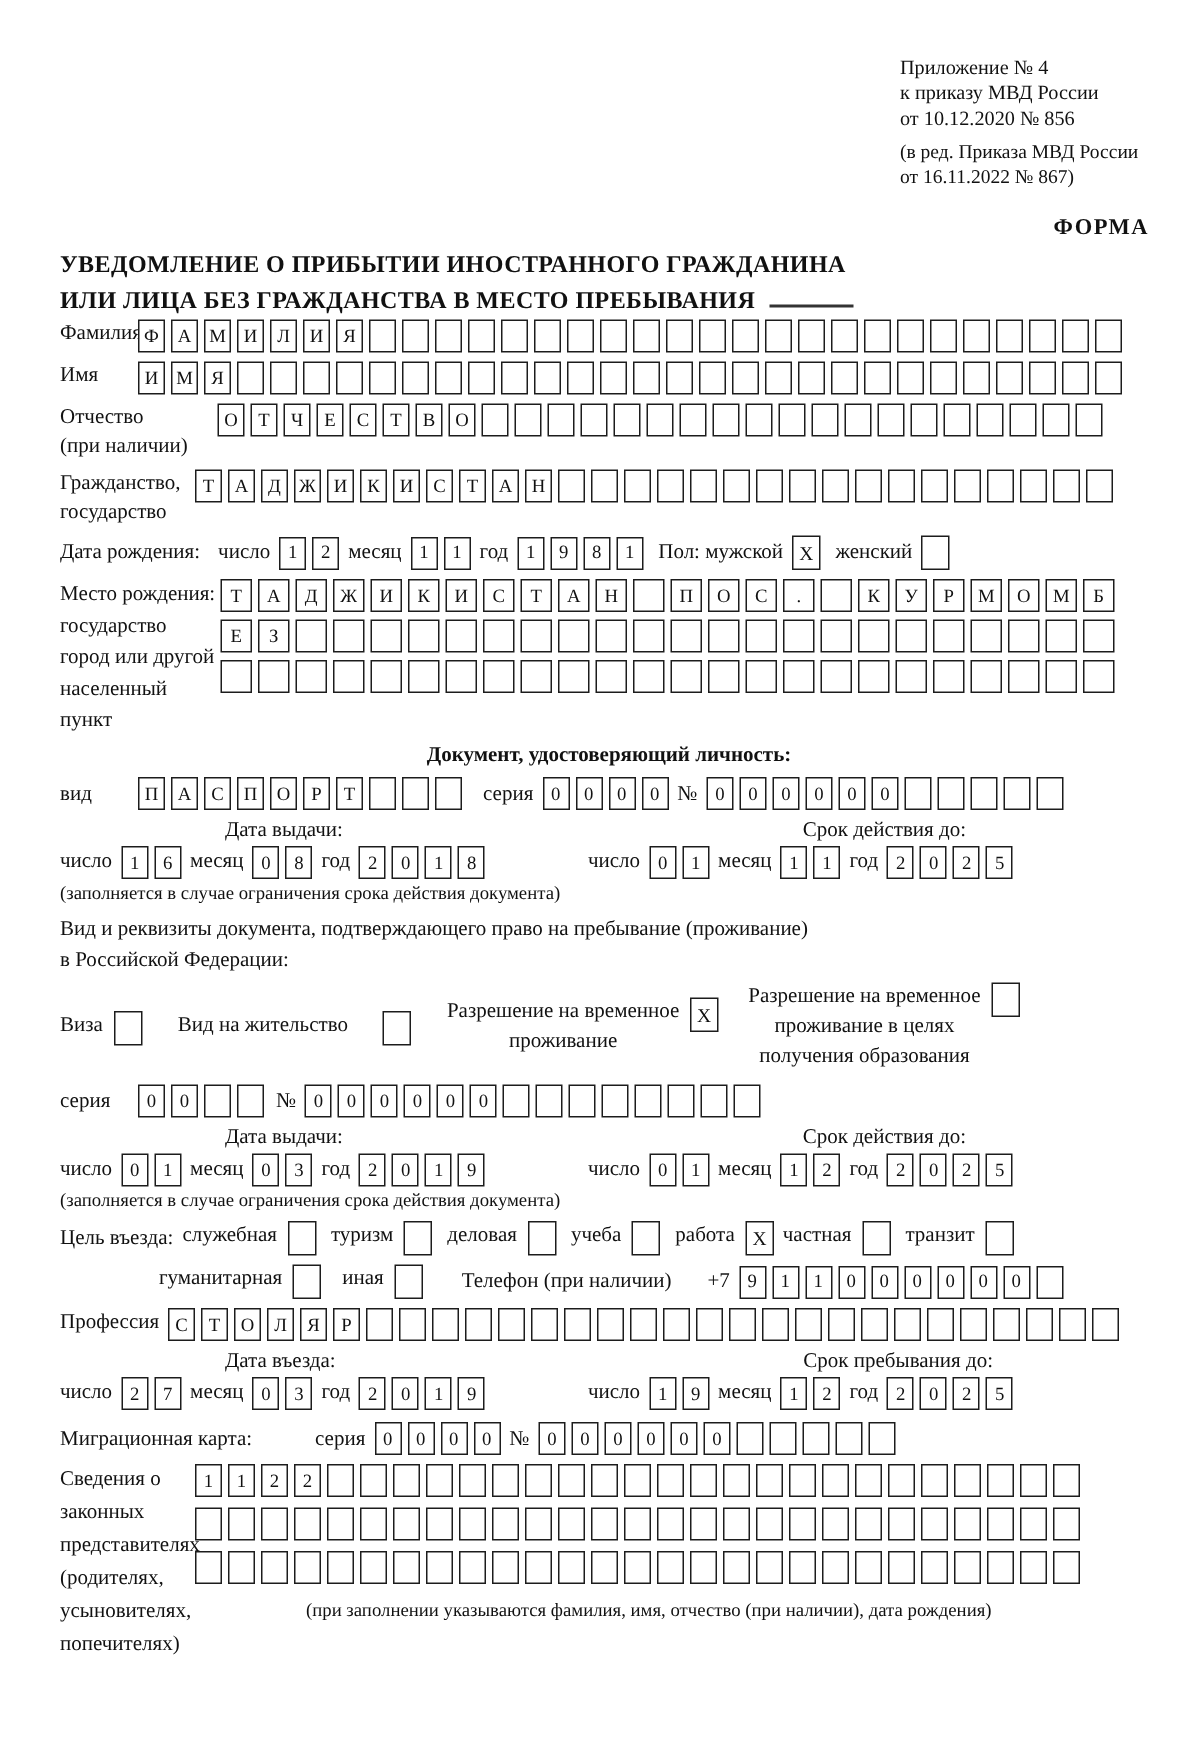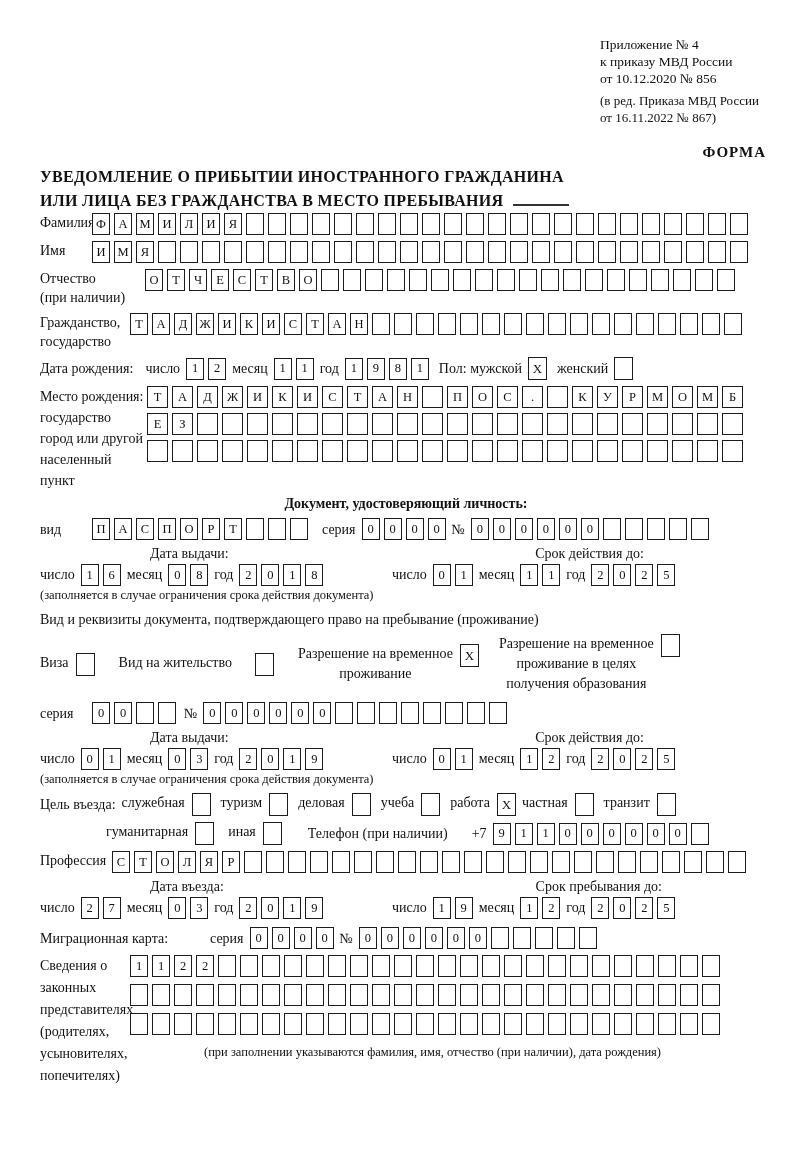--- a/index.html
+++ b/index.html
@@ -410,20 +410,21 @@
           <span class="cell">2</span>
           <span class="cell">0</span>
           <span class="cell">2</span>
           <span class="cell">5</span>
         </span>
     </div>
   </div>
   <div class="note">(заполняется в случае ограничения срока действия документа)</div>
 
   <div class="plain-line">Вид и реквизиты документа, подтверждающего право на пребывание (проживание)</div>
+  <div class="plain-line">в Российской Федерации:</div>
 
   <div class="frow opts">
     <span class="opt">
       <span>Виза</span>
       <span class="cbox"></span>
     </span>
     <span class="opt" style="margin-left:14px">
       <span>Вид на жительство</span>
       <span class="cbox" style="margin-left:16px"></span>
     </span>

